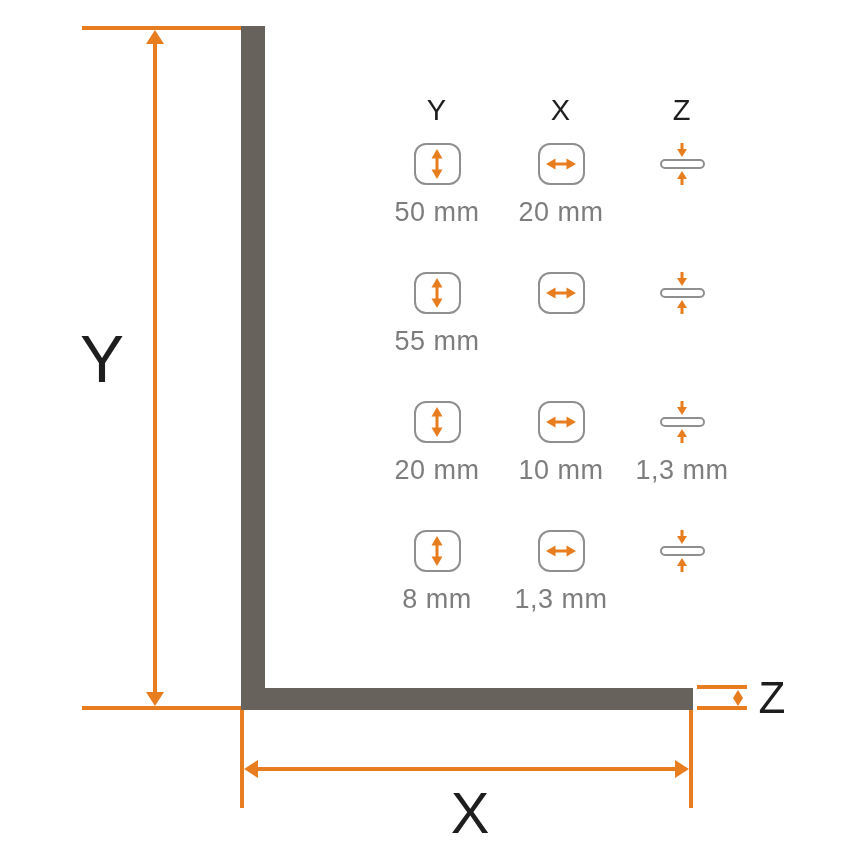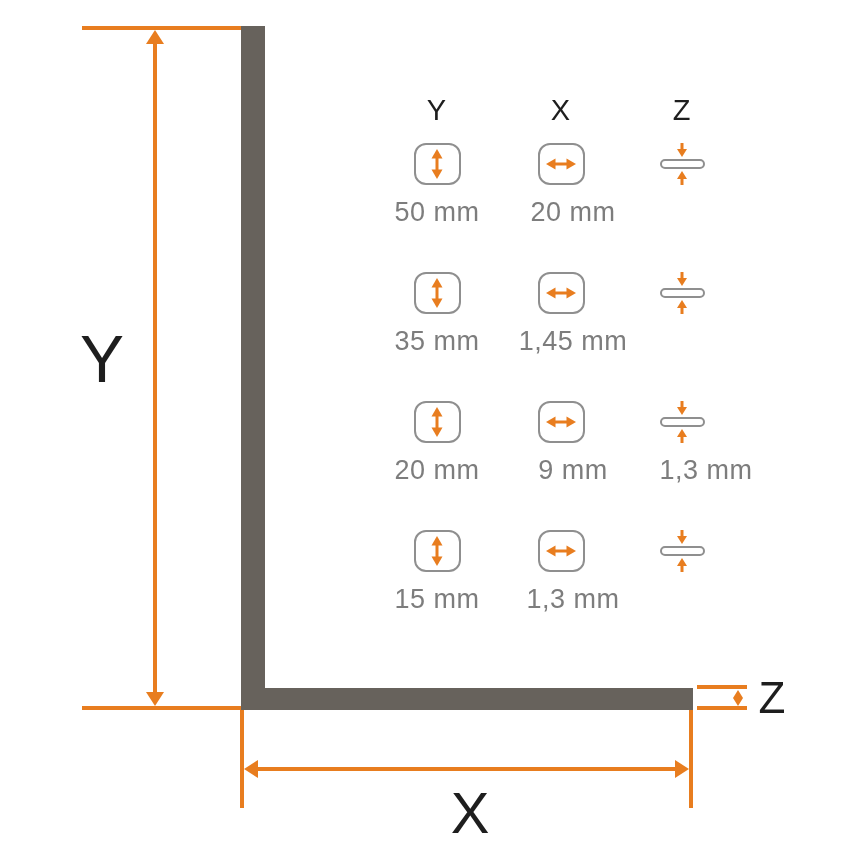--- a/index.html
+++ b/index.html
@@ -26,21 +26,21 @@
   }
   
   .size-table{position:absolute;left:375px;top:88px;width:366px;}
   .t-row{display:grid;grid-template-columns:124px 124px 118px;}
   .t-head{height:44px;align-items:center;}
   .t-hcell{
     text-align:center;font-size:29px;color:var(--label_text_dark,#1E1E1E);
     font-weight:500;letter-spacing:1px;
   }
   .t-icons{height:64px;align-items:center;}
-  .t-labels{height:32px;align-items:center;margin-bottom:33px;gap:12px;}
+  .t-labels{height:32px;align-items:center;margin-bottom:33px;}
   .t-group:last-child .t-labels{margin-bottom:0;}
   .t-cell{display:flex;justify-content:center;align-items:center;}
   .t-val{font-size:27px;color:var(--value_text_gray,#7D7D7D);letter-spacing:0.5px;}
   .sq-icon{
     width:47px;height:42px;box-sizing:border-box;
     border:2px solid var(--icon_border_gray,#8F8F8F);border-radius:12px;
     display:flex;align-items:center;justify-content:center;
   }
   .z-icon{display:flex;flex-direction:column;align-items:center;gap:2px;}
   .pill{
@@ -155,22 +155,21 @@
               </svg>
           <div class="pill"></div>
           <svg class="arrow-svg" width="12" height="14" viewBox="0 0 12 14">
                 <line x1="6" y1="14" x2="6" y2="7"></line>
                 <polygon points="6,0 11,8 1,8"></polygon>
               </svg>
         </div>
           </div>
       </div>
       <div class="t-row t-labels">
-        <div class="t-cell t-val">35 mm</div>
-        <div class="t-cell t-val">1,45 mm</div>
+        <div class="t-cell t-val">55 mm</div>
       </div>
     </div>
 
     <div class="t-group">
       <div class="t-row t-icons">
         <div class="t-cell">
             <div class="sq-icon">
           <svg class="arrow-svg" width="16" height="30" viewBox="0 0 16 30">
                 <line x1="8" y1="8" x2="8" y2="22"></line>
                 <polygon points="8,0 13.5,9.5 2.5,9.5"></polygon>
@@ -196,21 +195,21 @@
           <div class="pill"></div>
           <svg class="arrow-svg" width="12" height="14" viewBox="0 0 12 14">
                 <line x1="6" y1="14" x2="6" y2="7"></line>
                 <polygon points="6,0 11,8 1,8"></polygon>
               </svg>
         </div>
           </div>
       </div>
       <div class="t-row t-labels">
         <div class="t-cell t-val">20 mm</div>
-        <div class="t-cell t-val">9 mm</div>
+        <div class="t-cell t-val">10 mm</div>
         <div class="t-cell t-val">1,3 mm</div>
       </div>
     </div>
 
     <div class="t-group">
       <div class="t-row t-icons">
         <div class="t-cell">
             <div class="sq-icon">
           <svg class="arrow-svg" width="16" height="30" viewBox="0 0 16 30">
                 <line x1="8" y1="8" x2="8" y2="22"></line>
@@ -236,19 +235,19 @@
               </svg>
           <div class="pill"></div>
           <svg class="arrow-svg" width="12" height="14" viewBox="0 0 12 14">
                 <line x1="6" y1="14" x2="6" y2="7"></line>
                 <polygon points="6,0 11,8 1,8"></polygon>
               </svg>
         </div>
           </div>
       </div>
       <div class="t-row t-labels">
-        <div class="t-cell t-val">15 mm</div>
+        <div class="t-cell t-val">8 mm</div>
         <div class="t-cell t-val">1,3 mm</div>
       </div>
     </div>
 
   </div>
 </div>
 
 </body></html>

